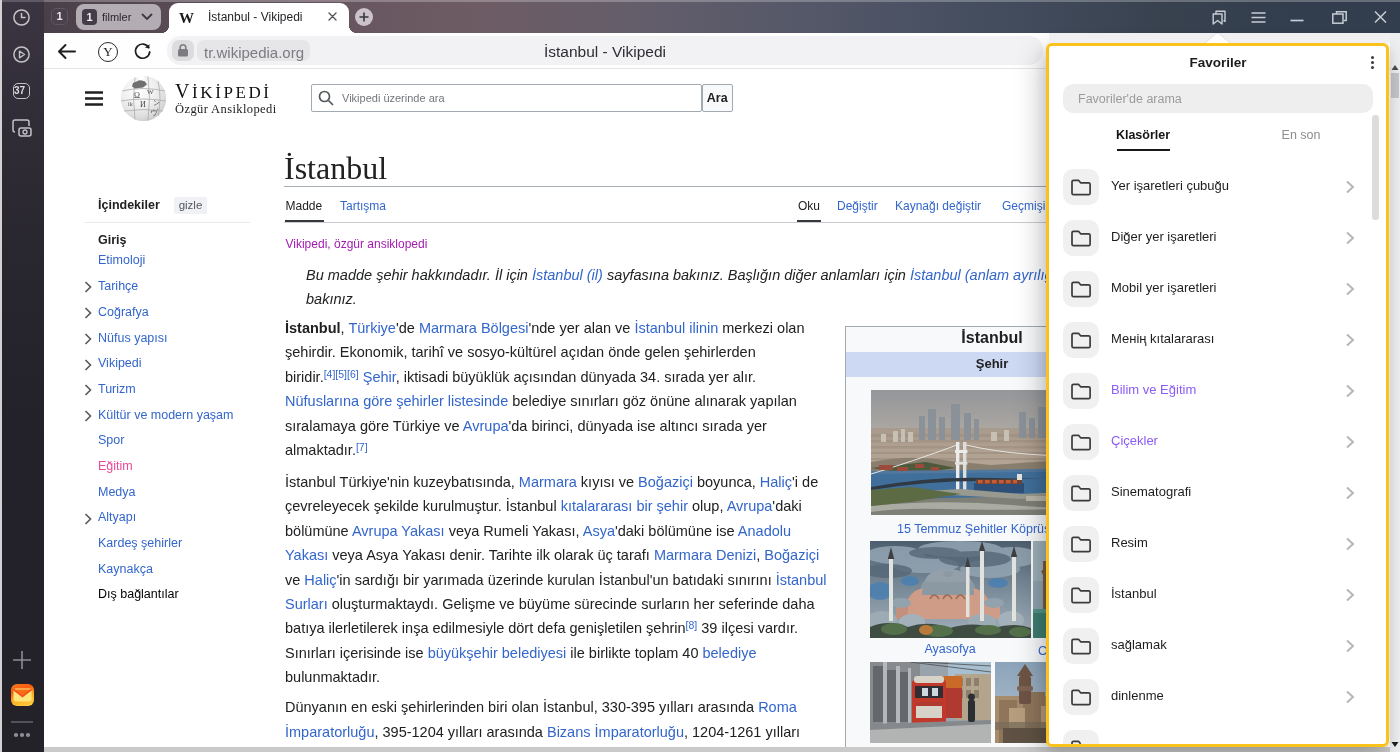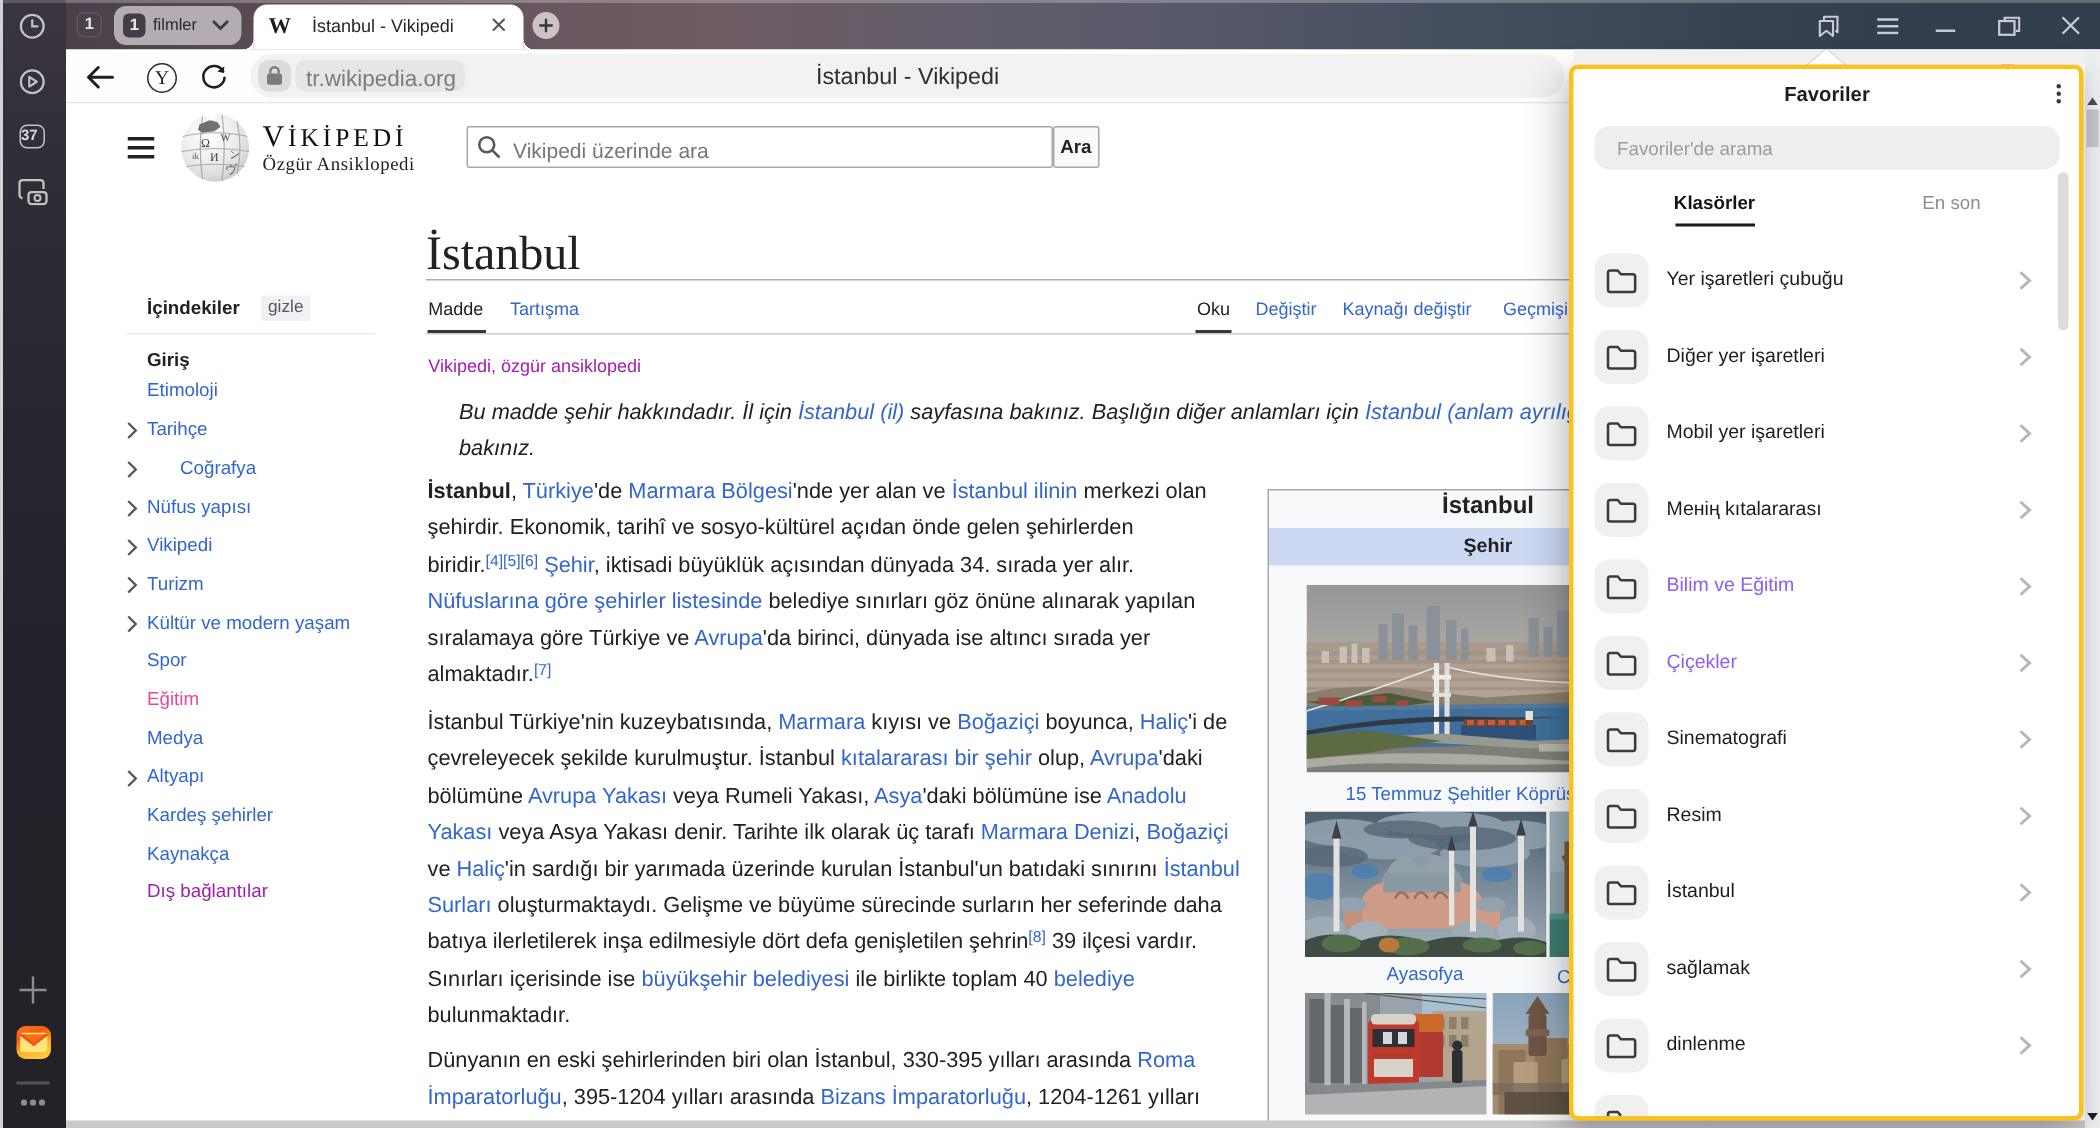--- a/index.html
+++ b/index.html
@@ -137,36 +137,36 @@
     <text x="8" y="31" font-size="6" fill="#555" font-family="Liberation Serif">ik</text>
     <text x="33" y="30" font-size="7" fill="#4a4a4a" font-family="Liberation Serif">ン</text>
   </svg>
   <div class="abs nw" style="left:175px;top:80px;font-family:'Liberation Serif',serif;font-size:20px;color:#0f0f0f;letter-spacing:2.6px;">V<span style="font-size:17px;">İKİPEDİ</span></div>
   <div class="abs nw" style="left:175px;top:101.5px;font-family:'Liberation Serif',serif;font-size:12.5px;color:#202122;letter-spacing:0.4px;">Özgür Ansiklopedi</div>
   <div class="abs" style="left:310.5px;top:84px;width:391px;height:28px;background:#fff;border:1px solid #a2a9b1;border-radius:2px;"></div>
   <svg class="abs" style="left:318px;top:90px" width="16" height="16" viewBox="0 0 16 16">
       <circle cx="6.5" cy="6.5" r="5" stroke="#54595d" stroke-width="1.7" fill="none"></circle>
       <path d="M10.5 10.5 L15 15" stroke="#54595d" stroke-width="1.7"></path>
     </svg>
-  <div class="abs" style="left:342px;top:91.5px;font-size:14px;color:#72777d;">Vikipedi üzerinde ara</div>
+  <div class="abs" style="left:342px;top:91.5px;font-size:11px;color:#72777d;">Vikipedi üzerinde ara</div>
   <div class="abs" style="left:701.5px;top:84px;width:31.5px;height:28px;background:#f8f9fa;border:1px solid #a2a9b1;border-radius:2px;color:#202122;font-weight:bold;font-size:12.5px;text-align:center;line-height:26px;">Ara</div>
 
   <div class="abs" style="left:98px;top:197.5px;font-size:12.5px;font-weight:bold;color:#202122;">İçindekiler</div>
   <div class="abs" style="left:174px;top:196.5px;width:33px;height:17px;background:#eff1f4;border-radius:2px;font-size:11.5px;color:#54595d;text-align:center;line-height:17px;">gizle</div>
   <div class="abs" style="left:84px;top:221.5px;width:166px;height:1px;background:#e9ebee;"></div>
   <div class="abs" style="left:98px;top:232.5px;font-size:12.5px;font-weight:bold;color:#202122;">Giriş</div>
   <div class="abs nw" style="left:98px;top:252.8px;font-size:12.5px;color:#3366cc;">Etimoloji</div>
   <svg class="abs" style="left:84px;top:281px" width="8" height="12" viewBox="0 0 8 12">
       <path d="M1.5 1 L6.5 6 L1.5 11" stroke="#54595d" stroke-width="1.6" fill="none"></path>
     </svg>
   <div class="abs nw" style="left:98px;top:278.5px;font-size:12.5px;color:#3366cc;">Tarihçe</div>
   <svg class="abs" style="left:84px;top:307.3px" width="8" height="12" viewBox="0 0 8 12">
       <path d="M1.5 1 L6.5 6 L1.5 11" stroke="#54595d" stroke-width="1.6" fill="none"></path>
     </svg>
-  <div class="abs nw" style="left:98px;top:304.8px;font-size:12.5px;color:#3366cc;margin-left:22px;">Coğrafya</div>
+  <div class="abs nw" style="left:98px;top:304.8px;font-size:12.5px;color:#3366cc;">Coğrafya</div>
   <svg class="abs" style="left:84px;top:333px" width="8" height="12" viewBox="0 0 8 12">
       <path d="M1.5 1 L6.5 6 L1.5 11" stroke="#54595d" stroke-width="1.6" fill="none"></path>
     </svg>
   <div class="abs nw" style="left:98px;top:330.5px;font-size:12.5px;color:#3366cc;">Nüfus yapısı</div>
   <svg class="abs" style="left:84px;top:358.6px" width="8" height="12" viewBox="0 0 8 12">
       <path d="M1.5 1 L6.5 6 L1.5 11" stroke="#54595d" stroke-width="1.6" fill="none"></path>
     </svg>
   <div class="abs nw" style="left:98px;top:356.1px;font-size:12.5px;color:#3366cc;">Vikipedi</div>
   <svg class="abs" style="left:84px;top:384.4px" width="8" height="12" viewBox="0 0 8 12">
       <path d="M1.5 1 L6.5 6 L1.5 11" stroke="#54595d" stroke-width="1.6" fill="none"></path>
@@ -178,21 +178,21 @@
   <div class="abs nw" style="left:98px;top:407.5px;font-size:12.5px;color:#3366cc;">Kültür ve modern yaşam</div>
   <div class="abs nw" style="left:98px;top:433.1px;font-size:12.5px;color:#3366cc;">Spor</div>
   <div class="abs nw" style="left:98px;top:458.8px;font-size:12.5px;color:#ec4899;">Eğitim</div>
   <div class="abs nw" style="left:98px;top:484.5px;font-size:12.5px;color:#3366cc;">Medya</div>
   <svg class="abs" style="left:84px;top:512.7px" width="8" height="12" viewBox="0 0 8 12">
       <path d="M1.5 1 L6.5 6 L1.5 11" stroke="#54595d" stroke-width="1.6" fill="none"></path>
     </svg>
   <div class="abs nw" style="left:98px;top:510.20000000000005px;font-size:12.5px;color:#3366cc;">Altyapı</div>
   <div class="abs nw" style="left:98px;top:535.9px;font-size:12.5px;color:#3366cc;">Kardeş şehirler</div>
   <div class="abs nw" style="left:98px;top:561.5px;font-size:12.5px;color:#3366cc;">Kaynakça</div>
-  <div class="abs nw" style="left:98px;top:587.3px;font-size:12.5px;color:#a21caf;">Dış bağlantılar</div>
+  <div class="abs nw" style="left:98px;top:587.3px;font-size:12.5px;color:#000000;">Dış bağlantılar</div>
 
   <div class="abs nw" style="left:284px;top:150px;font-family:'Liberation Serif',serif;font-size:32px;color:#202122;">İstanbul</div>
   <div class="abs" style="left:284px;top:186px;width:1100px;height:1px;background:#a7adb5;"></div>
   <div class="abs" style="left:285.5px;top:199px;font-size:12px;color:#202122;">Madde</div>
   <div class="abs" style="left:285px;top:219.5px;width:39px;height:2px;background:#36383b;"></div>
   <div class="abs" style="left:340px;top:199px;font-size:12px;color:#3366cc;">Tartışma</div>
   <div class="abs" style="left:798px;top:199px;font-size:12px;color:#202122;">Oku</div>
   <div class="abs" style="left:797px;top:219.5px;width:24px;height:2px;background:#36383b;"></div>
   <div class="abs nw" style="left:837px;top:199px;font-size:12px;color:#3366cc;">Değiştir</div>
   <div class="abs nw" style="left:895px;top:199px;font-size:12px;color:#3366cc;">Kaynağı değiştir</div>

